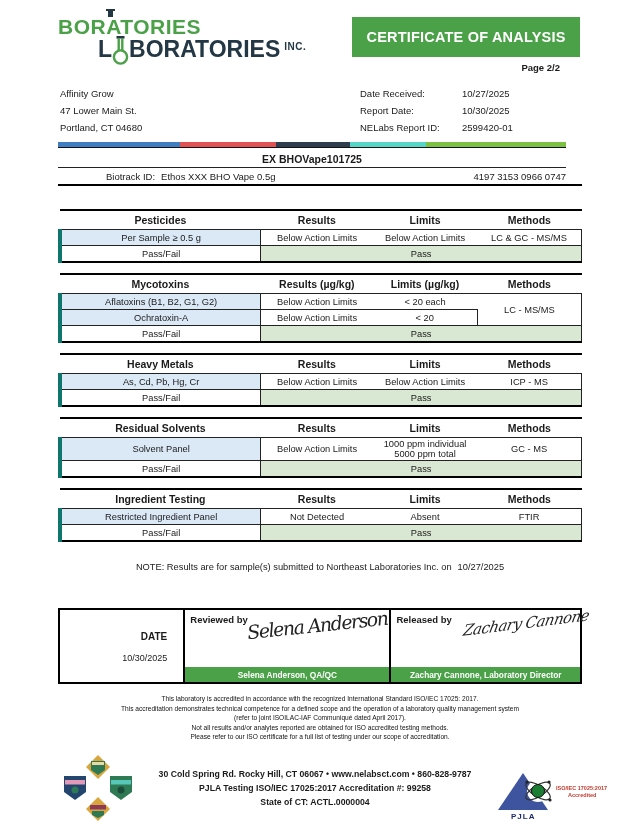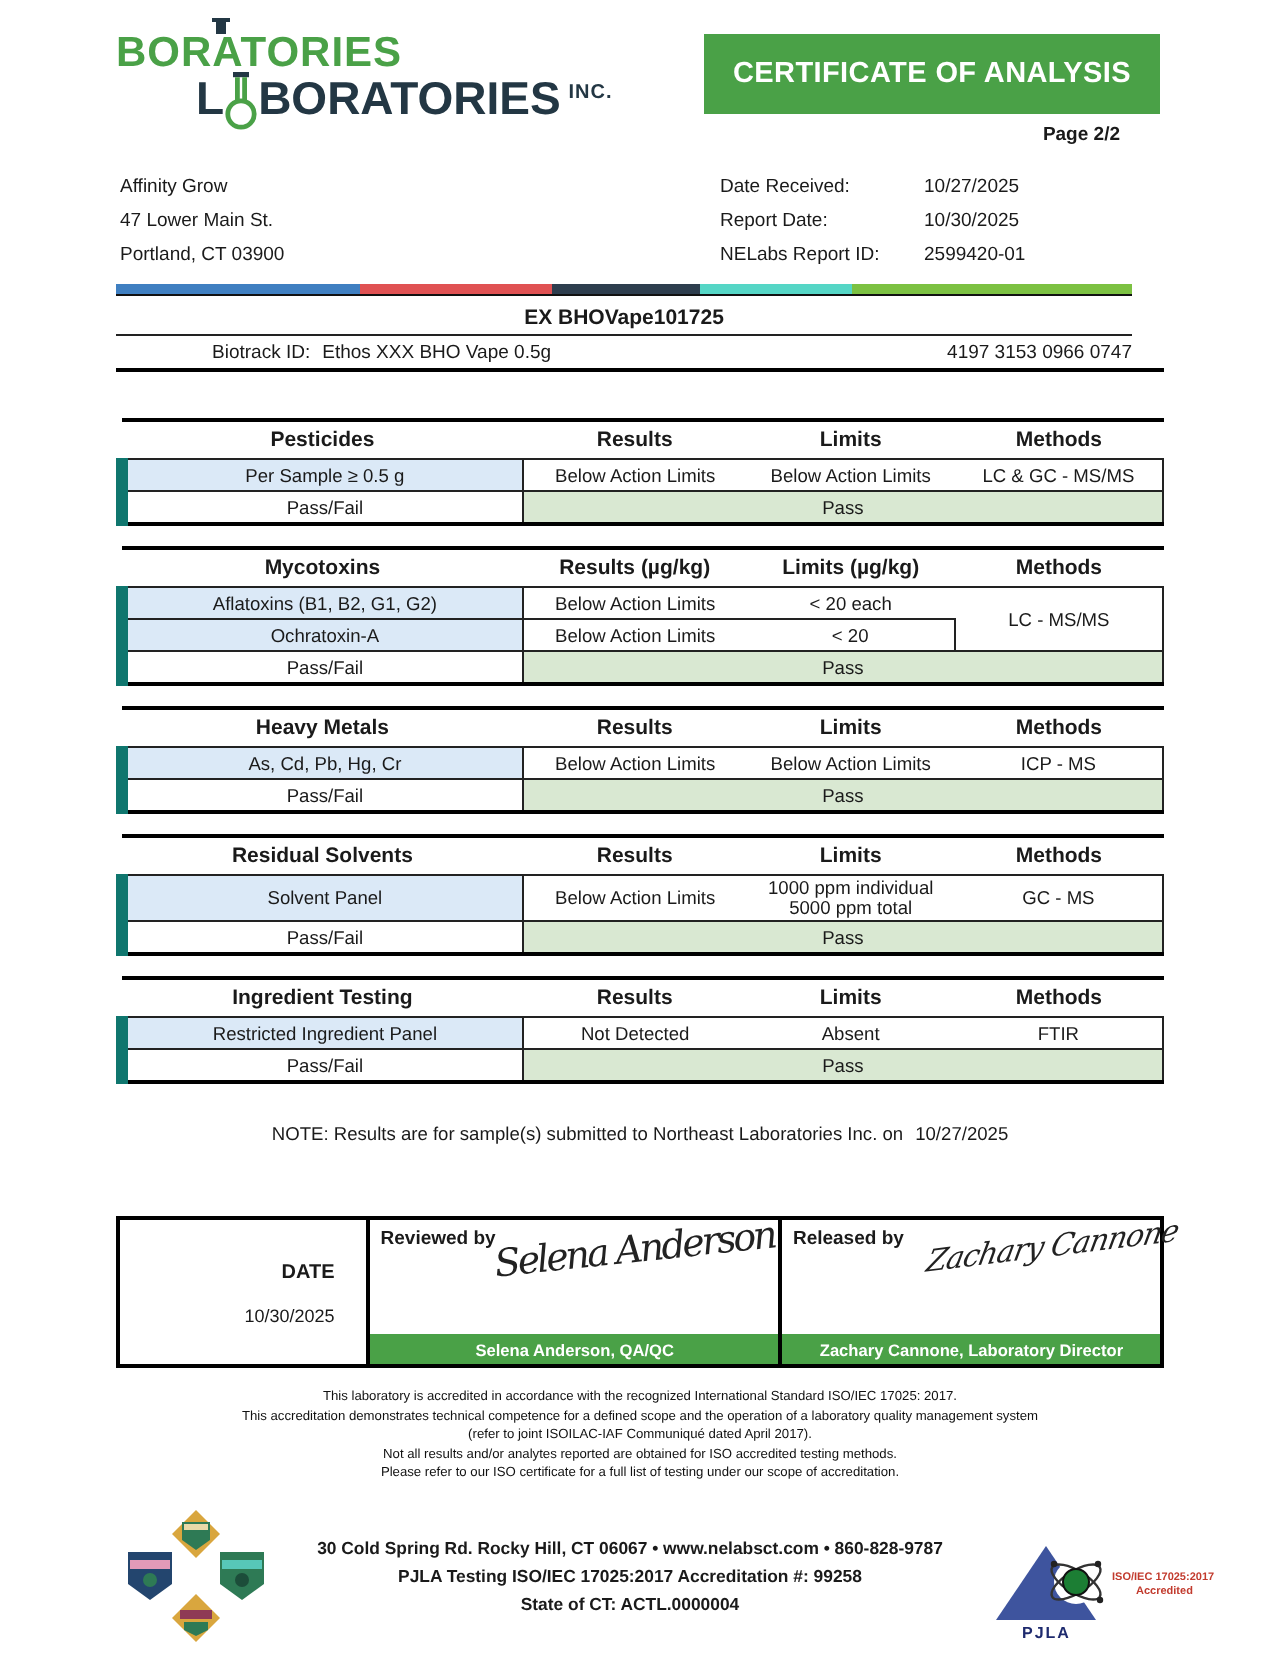--- a/index.html
+++ b/index.html
@@ -47,21 +47,21 @@
   .biotrack-left{padding-left:48px;}
   .biotrack-left .lbl{margin-right:6px;}
   .biotrack-num{padding-right:16px;}
 
   
   .tables{position:absolute;left:58px;top:209px;width:524px;}
   table.coa{width:100%;border-collapse:collapse;table-layout:fixed;border-top:2.5px solid #000;border-bottom:2.5px solid #000;margin-bottom:10px;}
   .coa col.c1{width:38.5%;} .coa col.c2{width:21.5%;} .coa col.c3{width:20%;} .coa col.c4{width:20%;}
   .coa th{font-weight:bold;font-size:10.5px;padding:3px 2px 3px 2px;border-bottom:1.2px solid #222;text-align:center;}
   .coa td{font-size:9.3px;text-align:center;padding:2.5px 2px;border-top:1px solid #222;border-bottom:1px solid #222;}
-  .coa td.name{background:var(--cell-blue);border-left:6px solid #0f766e;border-right:1.2px solid #222;text-align:center;}
+  .coa td.name{background:var(--cell-blue);border-left:4px solid #0f766e;border-right:1.2px solid #222;text-align:center;}
   .coa td.name.plain{background:#fff;}
   .coa td:last-child{border-right:1px solid #222;}
   .coa td.pass{background:var(--cell-green);}
   .coa td.tall{padding:1px 2px;}
 
   
   .note{width:524px;text-align:center;font-size:9.3px;margin-top:20px;}
   .note .note-date{margin-left:6px;}
 
   
@@ -111,21 +111,21 @@
       <span class="inc">INC.</span>
     </div>
   </div>
 
   <div class="banner">CERTIFICATE OF ANALYSIS</div>
   <div class="page-label">Page 2/2</div>
 
   <div class="client">
     <div>Affinity Grow</div>
     <div>47 Lower Main St.</div>
-    <div>Portland, CT 03900</div>
+    <div>Portland, CT 04680</div>
   </div>
   <div class="meta">
     <div class="meta-row">
       <span class="lbl">Date Received:</span><span>10/27/2025</span>
     </div>
     <div class="meta-row">
       <span class="lbl">Report Date:</span><span>10/30/2025</span>
     </div>
     <div class="meta-row">
       <span class="lbl">NELabs Report ID:</span><span>2599420-01</span>

